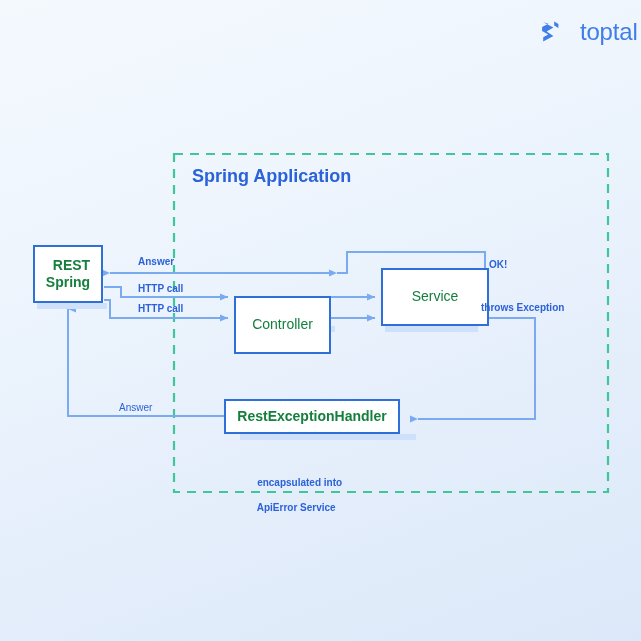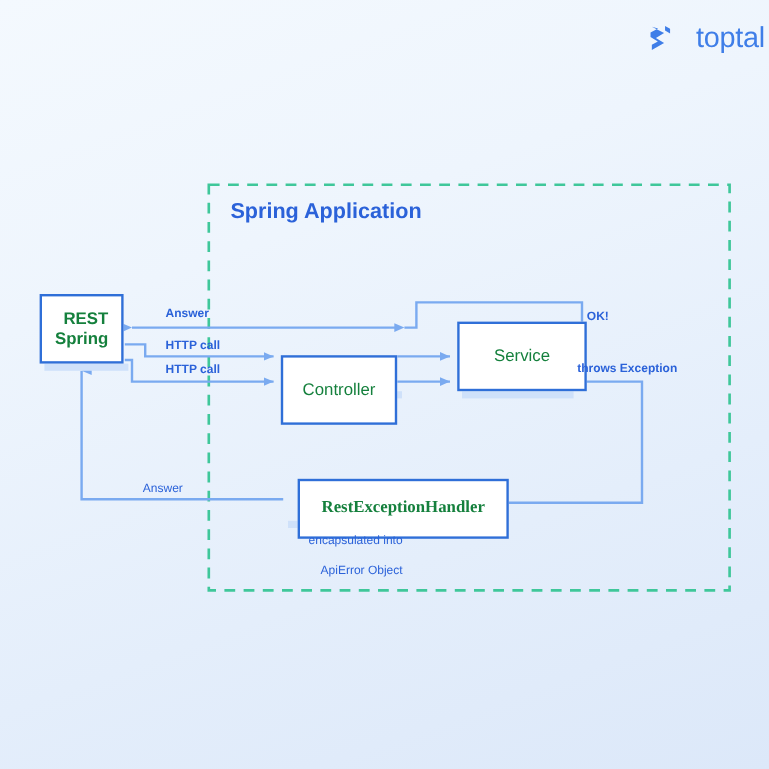--- a/index.html
+++ b/index.html
@@ -78,44 +78,43 @@
   #node-controller {
     left: 234px; top: 252px; width: 97px; height: 58px;
     font-weight: 400;
     margin-top: 44px;
   }
   #node-service {
     left: 381px; top: 268px; width: 108px; height: 58px;
     font-weight: 400;
   }
   #node-handler {
-    left: 248px; top: 399px; width: 176px; height: 50px;
+    left: 224px; top: 399px; width: 176px; height: 35px;
     font-weight: 700;
-    font-family: Liberation Serif, serif;
   }
 
   
   .label {
     position: absolute;
     color: #2b62d9;
     font-size: 10px;
     line-height: 1.25;
     white-space: pre;
     z-index: 4;
   }
   .label.bold { font-weight: 700; }
 
   #lbl-spring       { left: 192px; top: 165px; font-size: 18px; font-weight: 700; }
   #lbl-answer-top   { left: 138px; top: 256px; font-weight: 700; }
   #lbl-http-1       { left: 138px; top: 283px; font-weight: 700; }
   #lbl-http-2       { left: 138px; top: 303px; font-weight: 700; }
   #lbl-ok           { left: 489px; top: 259px; font-weight: 700; }
   #lbl-throws       { left: 481px; top: 302px; font-weight: 700; }
   #lbl-answer-bot   { left: 119px; top: 402px; font-weight: 400; }
-  #lbl-encapsulated { left: 246px; top: 432px; font-weight: 400; text-align: right; }
+  #lbl-encapsulated { left: 246px; top: 464px; font-weight: 700; }
 </style>
 </head>
 <body>
 
 <div id="canvas">
 
   <div id="logo">
     <svg class="mark" viewBox="0 0 19 22" aria-hidden="true">
       <path d="M2.2 1.2 L12.4 6.6 L5.6 10.6 L12.4 14.9 L2.2 20.6 L2.2 16.2 L7.2 13.5 L1.1 9.9 L1.1 6.0 L7.4 2.7 Z" fill="#3f7ee8"></path>
       <path d="M13.2 0.6 L17.4 3.0 L17.4 6.9 L13.2 4.4 Z" fill="#3f7ee8"></path>
@@ -181,16 +180,16 @@
   <div class="label" id="lbl-spring">Spring Application</div>
   <div class="label" id="lbl-answer-top">Answer</div>
   <div class="label" id="lbl-http-1">HTTP call</div>
   <div class="label" id="lbl-http-2">HTTP call</div>
   <div class="label" id="lbl-ok">OK!</div>
   <div class="label" id="lbl-throws">throws Exception</div>
   <div class="label" id="lbl-answer-bot">Answer</div>
 
   <div class="label bold" id="lbl-encapsulated">
     <span>encapsulated into</span><br>
-    <span>ApiError Object</span>
+    <span>ApiError Service</span>
   </div>
 
 </div>
 
 </body></html>

